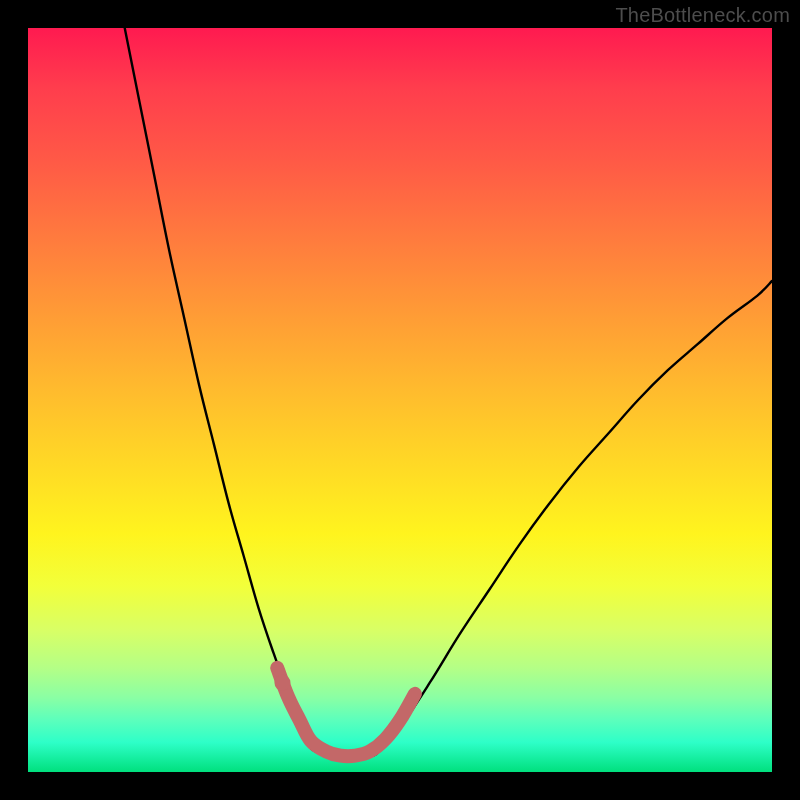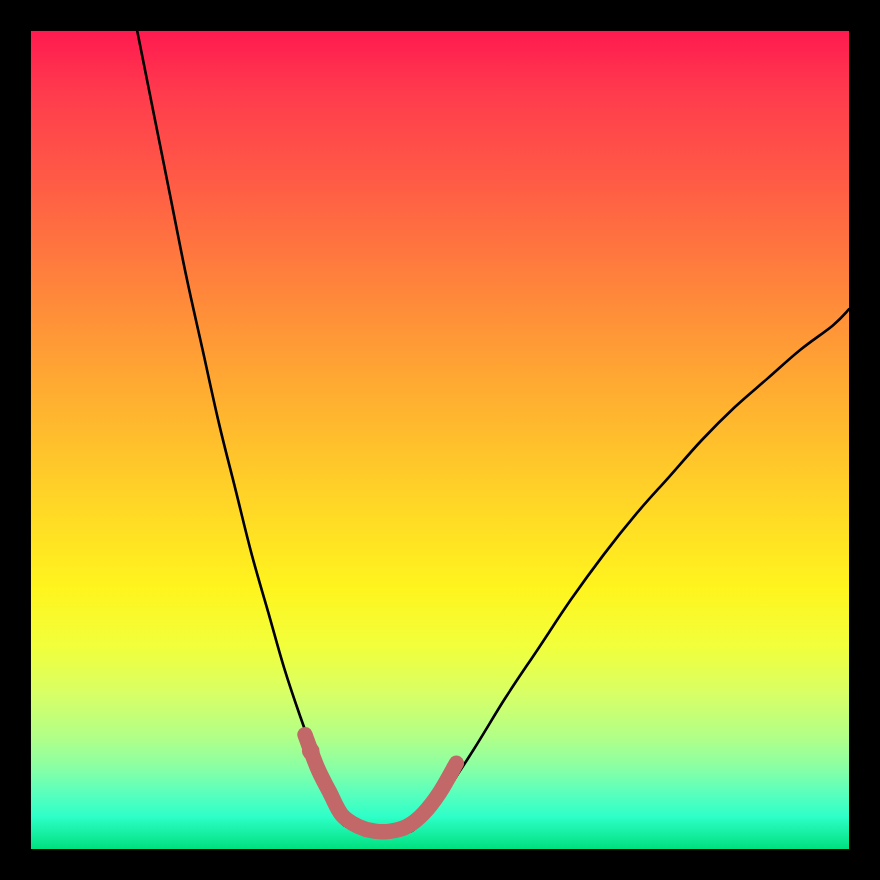--- a/index.html
+++ b/index.html
@@ -60,20 +60,21 @@
     font-size: 20px;
     color: #4d4d4d;
     letter-spacing: 0.2px;
     user-select: none;
   }
 </style>
 </head>
 <body>
 
 <div class="frame">
+  <div class="watermark">TheBottleneck.com</div>
 
   <div class="plot">
     <div class="gradient"></div>
     <svg class="curves" viewBox="0 0 744 744" preserveAspectRatio="none">
       <g id="curve-group">
           <path d="M 96.72 0 C 99.3984 13.391999999999996, 106.24319999999999 47.615999999999985, 111.6 74.39999999999998 C 116.9568 101.18399999999997, 121.1232 122.01599999999995, 126.48 148.79999999999995 C 131.8368 175.58399999999997, 136.00320000000002 197.75520000000003, 141.36 223.20000000000005 C 146.7168 248.64480000000006, 150.8832 266.05440000000004, 156.23999999999998 290.16 C 161.59679999999997 314.2656, 165.7632 334.35360000000003, 171.12 357.12 C 176.4768 379.8864, 180.6432 395.21279999999996, 186 416.64 C 191.3568 438.0672, 195.52320000000003 456.072, 200.88000000000002 476.16 C 206.23680000000002 496.24800000000005, 210.4032 509.49120000000005, 215.76 528.24 C 221.11679999999998 546.9888, 225.2832 562.9104, 230.64 580.3199999999999 C 235.99679999999998 597.7295999999999, 240.16320000000002 609.5592, 245.52 624.96 C 250.8768 640.3608, 256.38239999999996 655.1664, 260.4 665.88 C 264.4176 676.5936, 265.16159999999996 677.784, 267.84 684.48 C 270.5184 691.176, 272.60159999999996 696.65184, 275.28 703.08 C 277.9584 709.5081600000001, 278.7024 715.90656, 282.72 720.192 C 286.73760000000004 724.47744, 292.24320000000006 725.1470400000001, 297.6 726.888 C 302.9568 728.62896, 307.12319999999994 729.3283200000001, 312.47999999999996 729.864 C 317.8368 730.39968, 322.0032 730.26576, 327.36 729.864 C 332.71680000000003 729.4622400000001, 338.2224 728.56944, 342.24 727.632 C 346.2576 726.6945599999999, 344.3232 729.74496, 349.68 724.656 C 355.0368 719.5670399999999, 362.6256 711.94848, 372 699.36 C 381.3744 686.77152, 391.04640000000006 671.46, 401.76000000000005 654.72 C 412.47360000000003 637.98, 420.8064 623.1, 431.52 606.36 C 442.23359999999997 589.62, 450.5664 577.7904, 461.28 561.72 C 471.99359999999996 545.6496000000001, 480.32640000000004 532.4808, 491.04 517.08 C 501.7536 501.67920000000004, 510.08639999999997 490.2216, 520.8 476.16 C 531.5136 462.0984, 539.8463999999999 451.68240000000003, 550.56 438.96000000000004 C 561.2736 426.23760000000004, 569.6064 417.53279999999995, 580.32 405.47999999999996 C 591.0336000000001 393.42719999999997, 599.3663999999999 383.3832, 610.0799999999999 372 C 620.7936 360.6168, 629.1264 352.28399999999993, 639.84 342.23999999999995 C 650.5536000000001 332.19599999999997, 658.8864 325.5744, 669.6 316.20000000000005 C 680.3136000000001 306.82560000000007, 688.6464 298.86480000000006, 699.36 290.16 C 710.0736 281.4552, 721.0848 274.536, 729.12 267.84 C 737.1552 261.14399999999995, 741.3216 255.6384, 744 252.95999999999998" fill="none" stroke="#000000" stroke-width="2.4" stroke-linecap="round" stroke-linejoin="round"></path>
           <path d="M 249.24 639.84 C 251.24880000000002 645.1968, 256.38239999999996 660.2256, 260.4 669.6 C 264.4176 678.9744000000001, 267.5424 684.15264, 271.56 691.92 C 275.5776 699.6873599999999, 278.0328 707.12736, 282.72 712.752 C 287.40720000000005 718.37664, 292.24320000000006 720.4896, 297.6 723.168 C 302.9568 725.8464, 307.12319999999994 726.82848, 312.47999999999996 727.632 C 317.8368 728.4355199999999, 322.0032 728.4355199999999, 327.36 727.632 C 332.71680000000003 726.82848, 336.8832 726.11424, 342.24 723.168 C 347.59680000000003 720.22176, 351.7632 716.88864, 357.12 711.264 C 362.4768 705.63936, 366.6432 700.08912, 372 691.92 C 377.3568 683.7508799999999, 384.2016 670.5672, 386.88 665.88" fill="none" stroke="#c36868" stroke-width="14" stroke-linecap="round" stroke-linejoin="round"></path>
           <circle cx="254.448" cy="654.72" r="8" fill="#c36868"></circle>
         </g>
     </svg>

